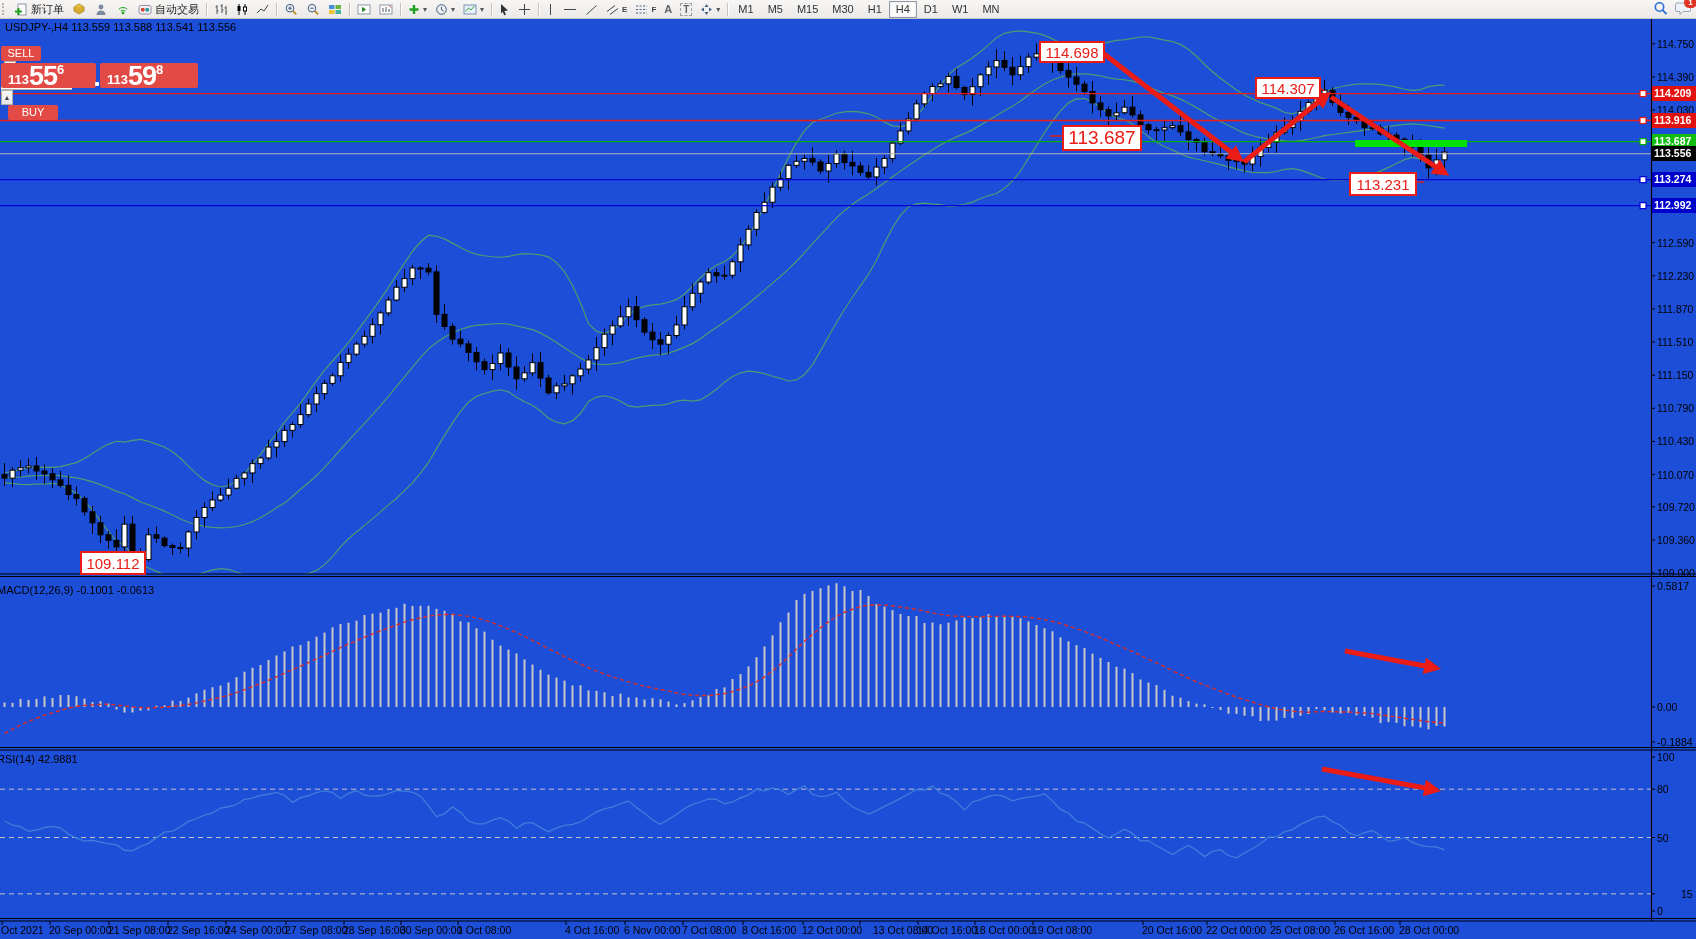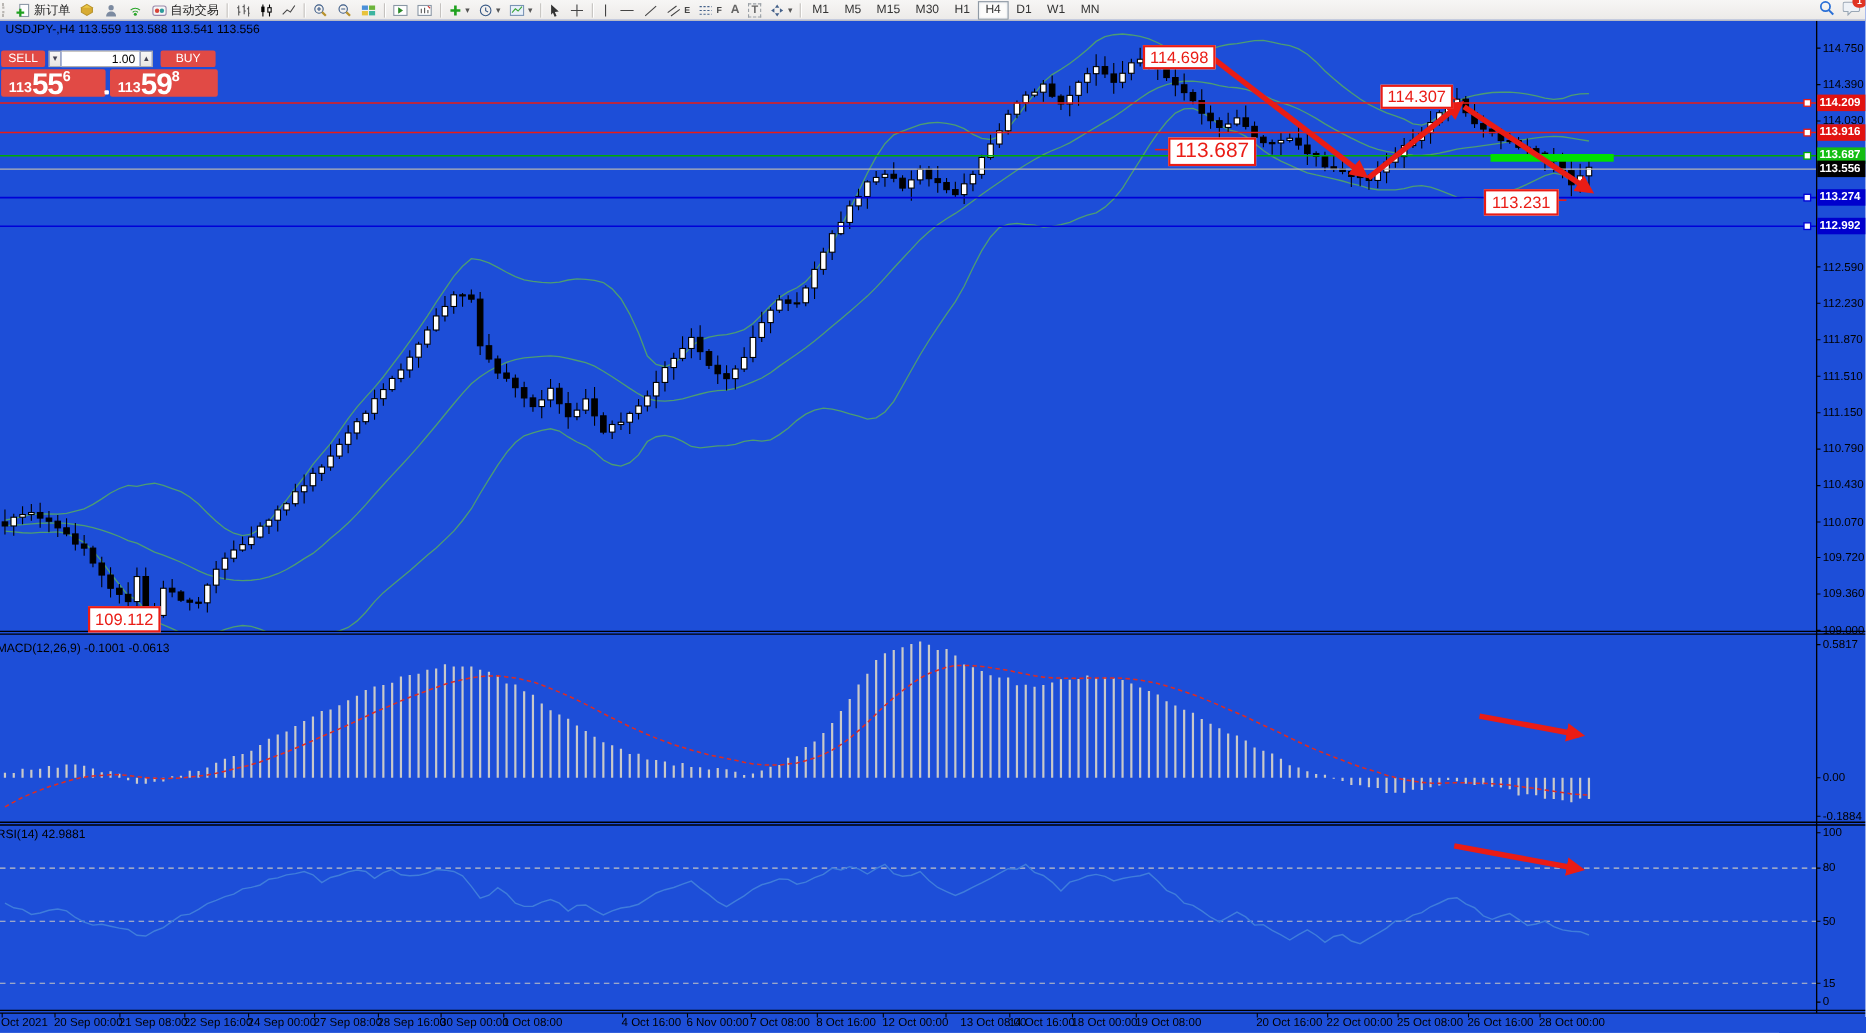--- a/index.html
+++ b/index.html
@@ -30,21 +30,21 @@
   
   .ptick{position:absolute;left:1657px;font-size:10.5px;color:#000;white-space:nowrap;z-index:6;}
   .pbadge{position:absolute;left:1652px;width:66px;height:15px;line-height:15px;color:#fff;
           font-size:10.5px;padding-left:2px;box-sizing:border-box;z-index:7;white-space:nowrap;font-weight:bold;}
   .dlabel{position:absolute;top:924px;font-size:10.5px;color:#000;white-space:nowrap;z-index:6;}
   
   .ann{position:absolute;border:2px solid #ea1c15;background:#fff;color:#ea1c15;z-index:9;
        display:flex;align-items:center;justify-content:center;white-space:nowrap;}
   
   .trade{position:absolute;left:1px;top:46px;z-index:20;width:197px;}
-  .trow1{display:flex;height:15px;}
+  .trow1{display:flex;height:15px;flex-direction:column;}
   .btn-sell,.btn-buy{background:#e14a45;color:#fff;font-size:11px;text-align:center;line-height:15px;border-radius:2px;}
   .btn-sell{width:40px;}
   .btn-buy{width:50px;margin-left:7px;}
   .stepbtn{width:12px;height:15px;background:linear-gradient(#f8f7f6,#e8e6e3);border:1px solid #b3b0ac;
            box-sizing:border-box;font-size:7px;line-height:13px;text-align:center;color:#445;margin-left:3px;}
   .stepbtn.up{margin-left:0;}
   .vol{width:71px;height:15px;border:1px solid #b3b0ac;border-left:none;border-right:none;box-sizing:border-box;
        font-size:11px;text-align:right;padding:0 4px 0 0;font-family:inherit;}
   .trow2{display:flex;margin-top:2px;position:relative;}
   .pbox{background:#e14a45;color:#fff;height:25px;border-radius:2px;display:flex;align-items:flex-end;padding:0 0 1px 7px;box-sizing:border-box;}
@@ -993,21 +993,21 @@
         <div class="pbadge" style="top: 134.127px; background: rgb(18, 189, 18);">113.687</div>
         <div class="pbadge" style="top: 146.186px; background: rgb(0, 0, 0);">113.556</div>
         <div class="pbadge" style="top: 172.145px; background: rgb(0, 0, 205);">113.274</div>
         <div class="pbadge" style="top: 198.104px; background: rgb(0, 0, 205);">112.992</div>
         <div class="ptick" style="top: 580px;">0.5817</div>
         <div class="ptick" style="top: 701px;">0.00</div>
         <div class="ptick" style="top: 736px;">-0.1884</div>
         <div class="ptick" style="top: 751px;">100</div>
         <div class="ptick" style="top: 783.2px;">80</div>
         <div class="ptick" style="top: 831.5px;">50</div>
-        <div class="ptick" style="top: 887.85px;">15</div>
+        <div class="ptick" style="top: 887.85px; margin-left: 24px;">15</div>
         <div class="ptick" style="top: 905px;">0</div>
         <div class="dlabel" style="left: 1px;">Oct 2021</div>
         <div class="dlabel" style="left: 49px; text-align: right;">20 Sep 00:00</div>
         <div class="dlabel" style="left: 108px;">21 Sep 08:00</div>
         <div class="dlabel" style="left: 167px;">22 Sep 16:00</div>
         <div class="dlabel" style="left: 225px;">24 Sep 00:00</div>
         <div class="dlabel" style="left: 285px;">27 Sep 08:00</div>
         <div class="dlabel" style="left: 343px;">28 Sep 16:00</div>
         <div class="dlabel" style="left: 400px;">30 Sep 00:00</div>
         <div class="dlabel" style="left: 457px;">1 Oct 08:00</div>

